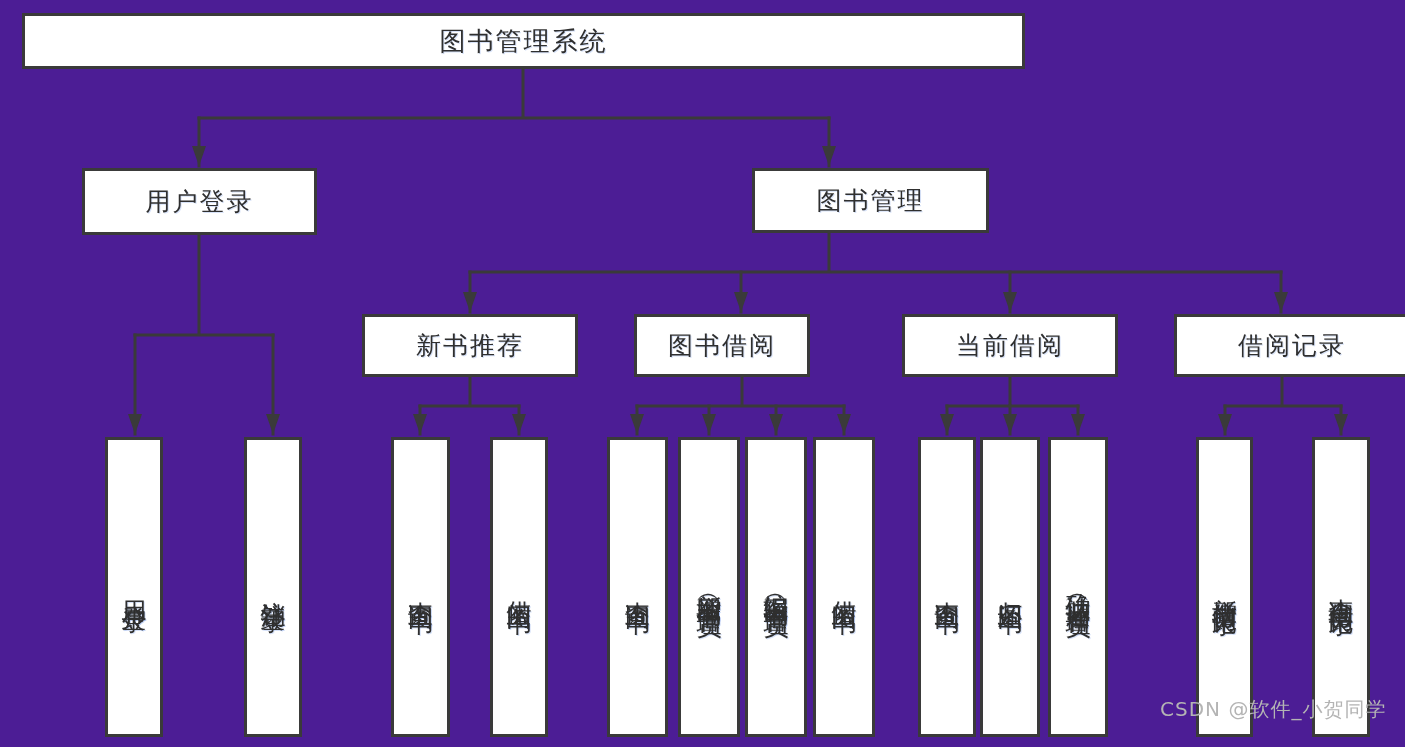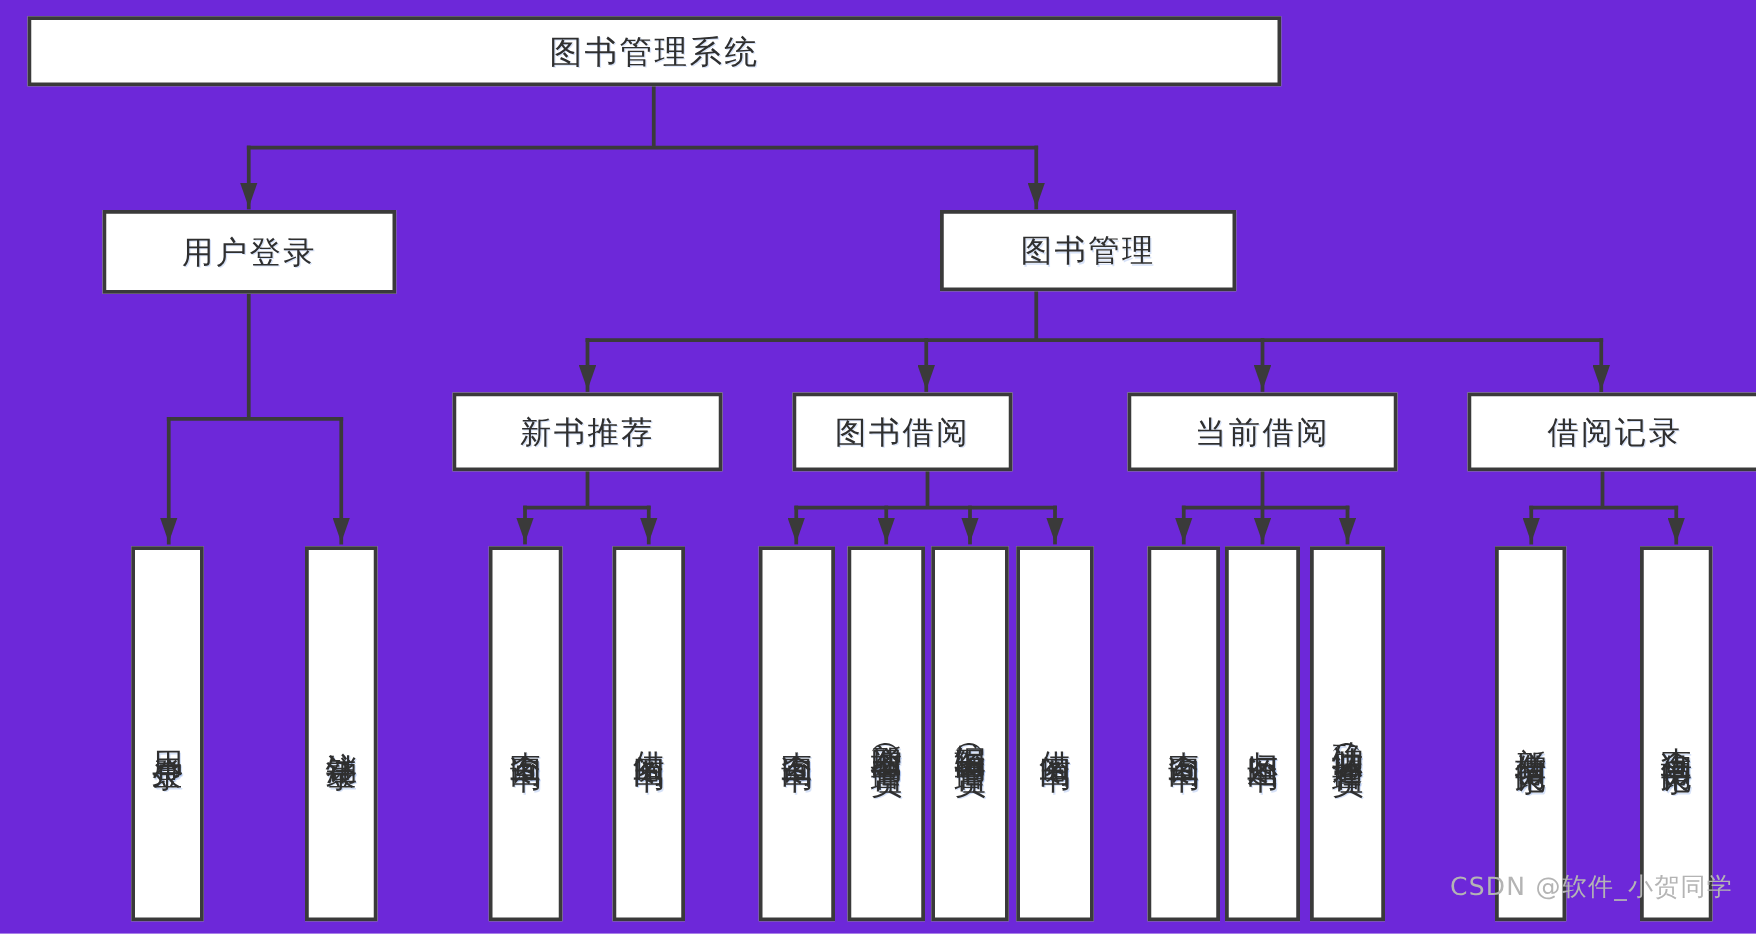--- a/index.html
+++ b/index.html
@@ -7,21 +7,21 @@
     padding: 0;
     background: #ffffff;
   }
   body {
     font-family: "DejaVu Sans", "Liberation Sans", sans-serif;
   }
   #stage {
     position: relative;
     width: 1405px;
     height: 747px;
-    background: #6d28d9;
+    background: #4c1d95;
     overflow: hidden;
   }
   #connectors {
     position: absolute;
     left: 0;
     top: 0;
     z-index: 0;
   }
   .node {
     position: absolute;

